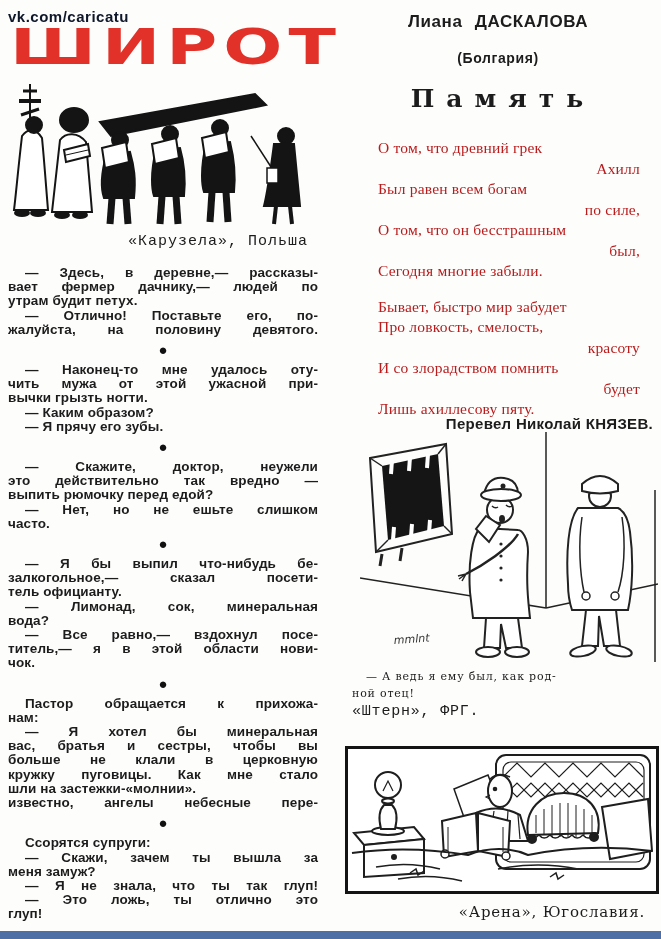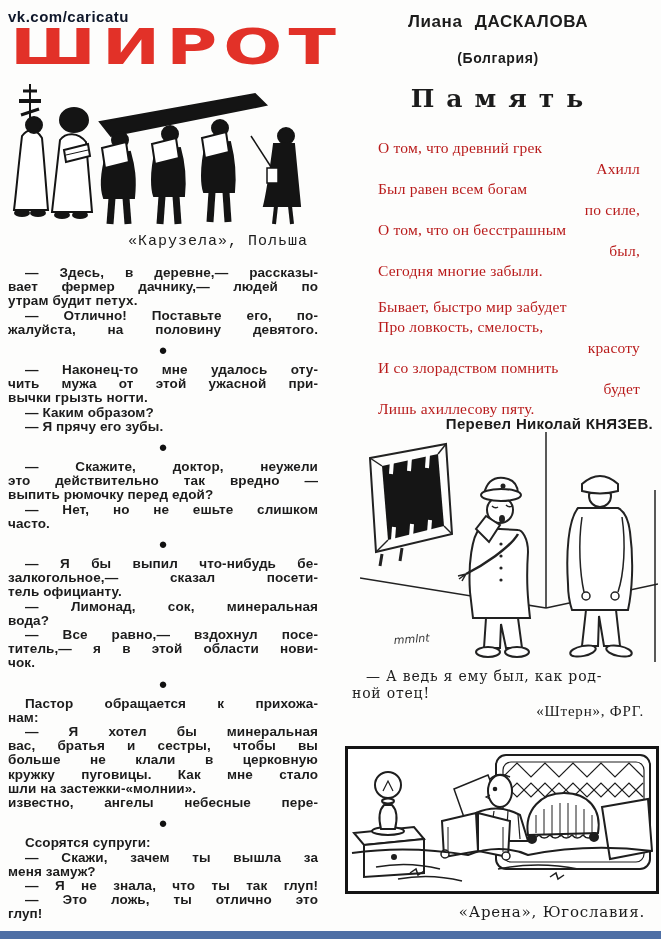--- a/index.html
+++ b/index.html
@@ -61,26 +61,26 @@
     font-size:15.5px;line-height:20.5px;letter-spacing:.2px;color:#b91c1c;
   }
   .pl.r{text-align:right;}
   .translator{
     position:absolute;left:340px;top:415px;width:316px;text-align:right;
     font-size:15px;font-weight:700;letter-spacing:.3px;padding-right:3px;box-sizing:border-box;
   }
   .cartoon2{position:absolute;left:360px;top:432px;width:298px;height:232px;}
   .caption2{
     position:absolute;left:352px;top:668px;width:300px;
-    font-family:"DejaVu Serif",serif;font-size:14px;letter-spacing:.8px;line-height:17px;
+    font-family:"DejaVu Serif",serif;font-size:11px;letter-spacing:.8px;line-height:17px;
   }
   .caption2 .ind{text-indent:14px;}
   .source2{
-    position:absolute;left:352px;top:703px;width:292px;text-align:right;
-    font-family:Liberation Serif, serif;font-size:15px;letter-spacing:.8px;
+    position:absolute;left:352px;top:703px;width:292px;
+    font-family:Liberation Mono, monospace;font-size:15px;letter-spacing:.8px;
   }
   .cartoon3{
     position:absolute;left:345px;top:746px;width:308px;height:142px;
     border:3px solid #141414;background:#fff;
   }
   .caption3{
     position:absolute;left:345px;top:903px;width:300px;text-align:right;
     font-family:"DejaVu Serif",serif;font-size:15px;letter-spacing:.8px;
   }
   .footer-bar{position:absolute;left:0;top:931px;width:661px;height:8px;background:#4e6fa5;}

